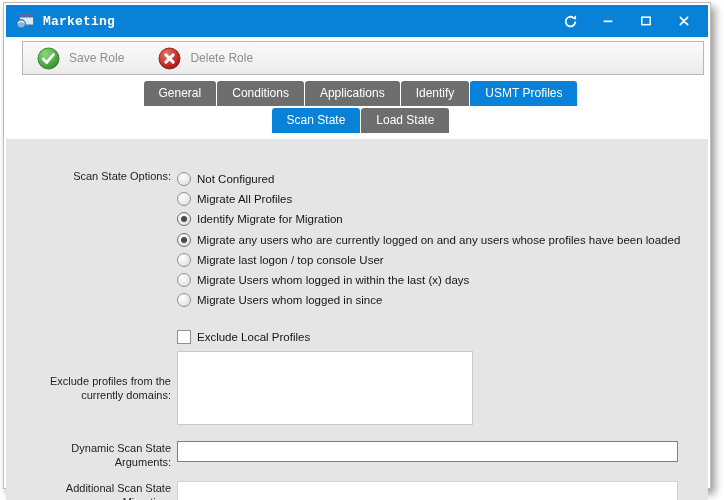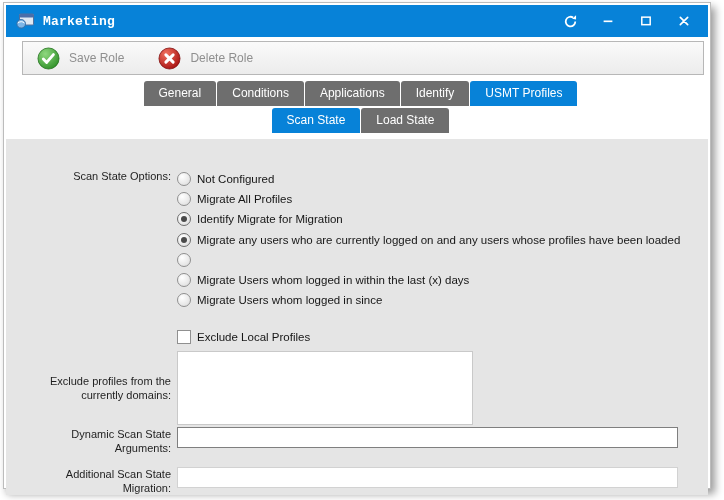--- a/index.html
+++ b/index.html
@@ -66,21 +66,21 @@
   }
   .group2{margin-top:1px;}
   .cbrow{margin-top:17px;height:18px;}
   .domains-row{margin-top:6px;align-items:center;}
   .domains-row .lbl{padding-top:0;}
   textarea.domains{
     width:296px;height:74px;margin-left:6px;box-sizing:border-box;
     border:1px solid #c9c9c9;background:#fff;resize:none;
     font-family:"Liberation Sans", sans-serif;font-size:11px;outline:none;
   }
-  .args-row{margin-top:2px;}
+  .args-row{margin-top:16px;}
   .args-row + .args-row{margin-top:12px;}
   input.args{
     width:501px;height:21px;margin-left:6px;box-sizing:border-box;
     background:#fff;font-family:"Liberation Sans", sans-serif;font-size:11px;
     padding:1px 4px;outline:none;
   }
   input.args.focused{border:1px solid #7f7f7f;}
   input.args.plain{border:1px solid #d2d2d2;}
 </style>
 </head>
@@ -190,20 +190,21 @@
 
     <div class="row group2">
       <div class="lbl"></div>
       <div class="ctrls" id="secondary-options">
           <label class="opt">
             <span class="radio checked"></span>
             <span>Migrate any users who are currently logged on and any users whose profiles have been loaded</span>
           </label>
           <label class="opt">
             <span class="radio"></span>
+            <span>Migrate last logon / top console User</span>
           </label>
           <label class="opt">
             <span class="radio"></span>
             <span>Migrate Users whom logged in within the last (x) days</span>
           </label>
           <label class="opt">
             <span class="radio"></span>
             <span>Migrate Users whom logged in since</span>
           </label>
         </div>

